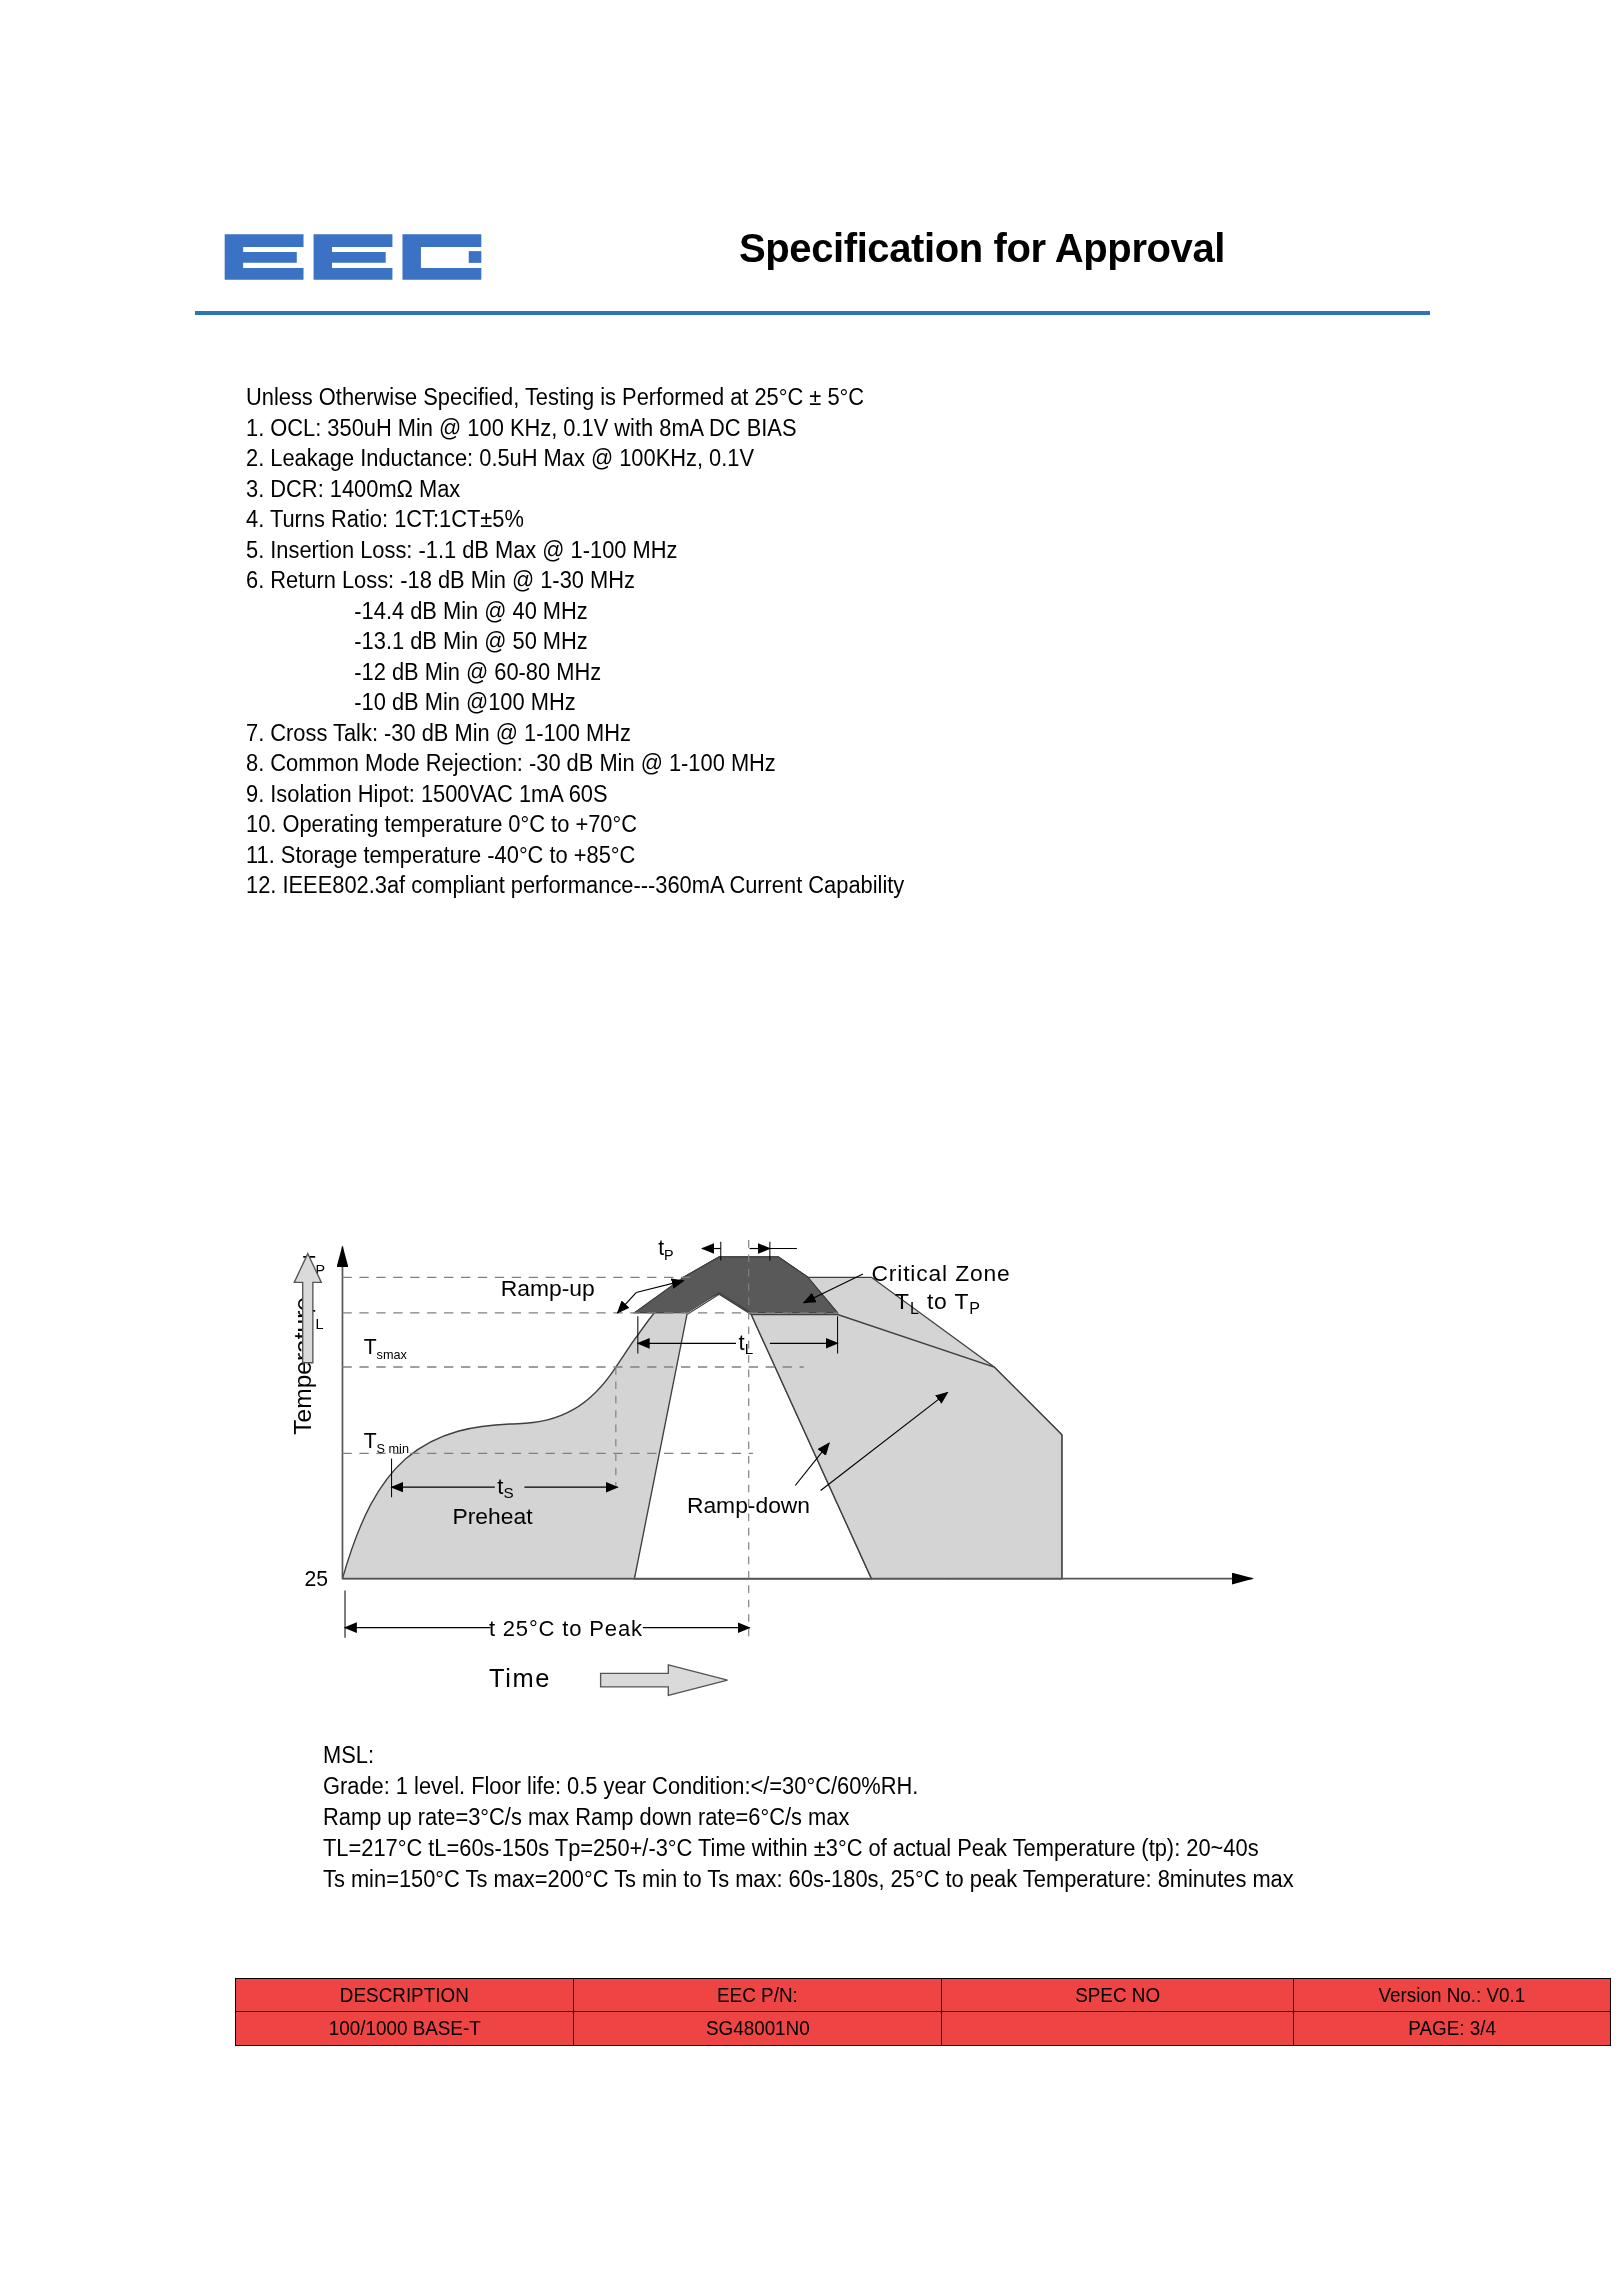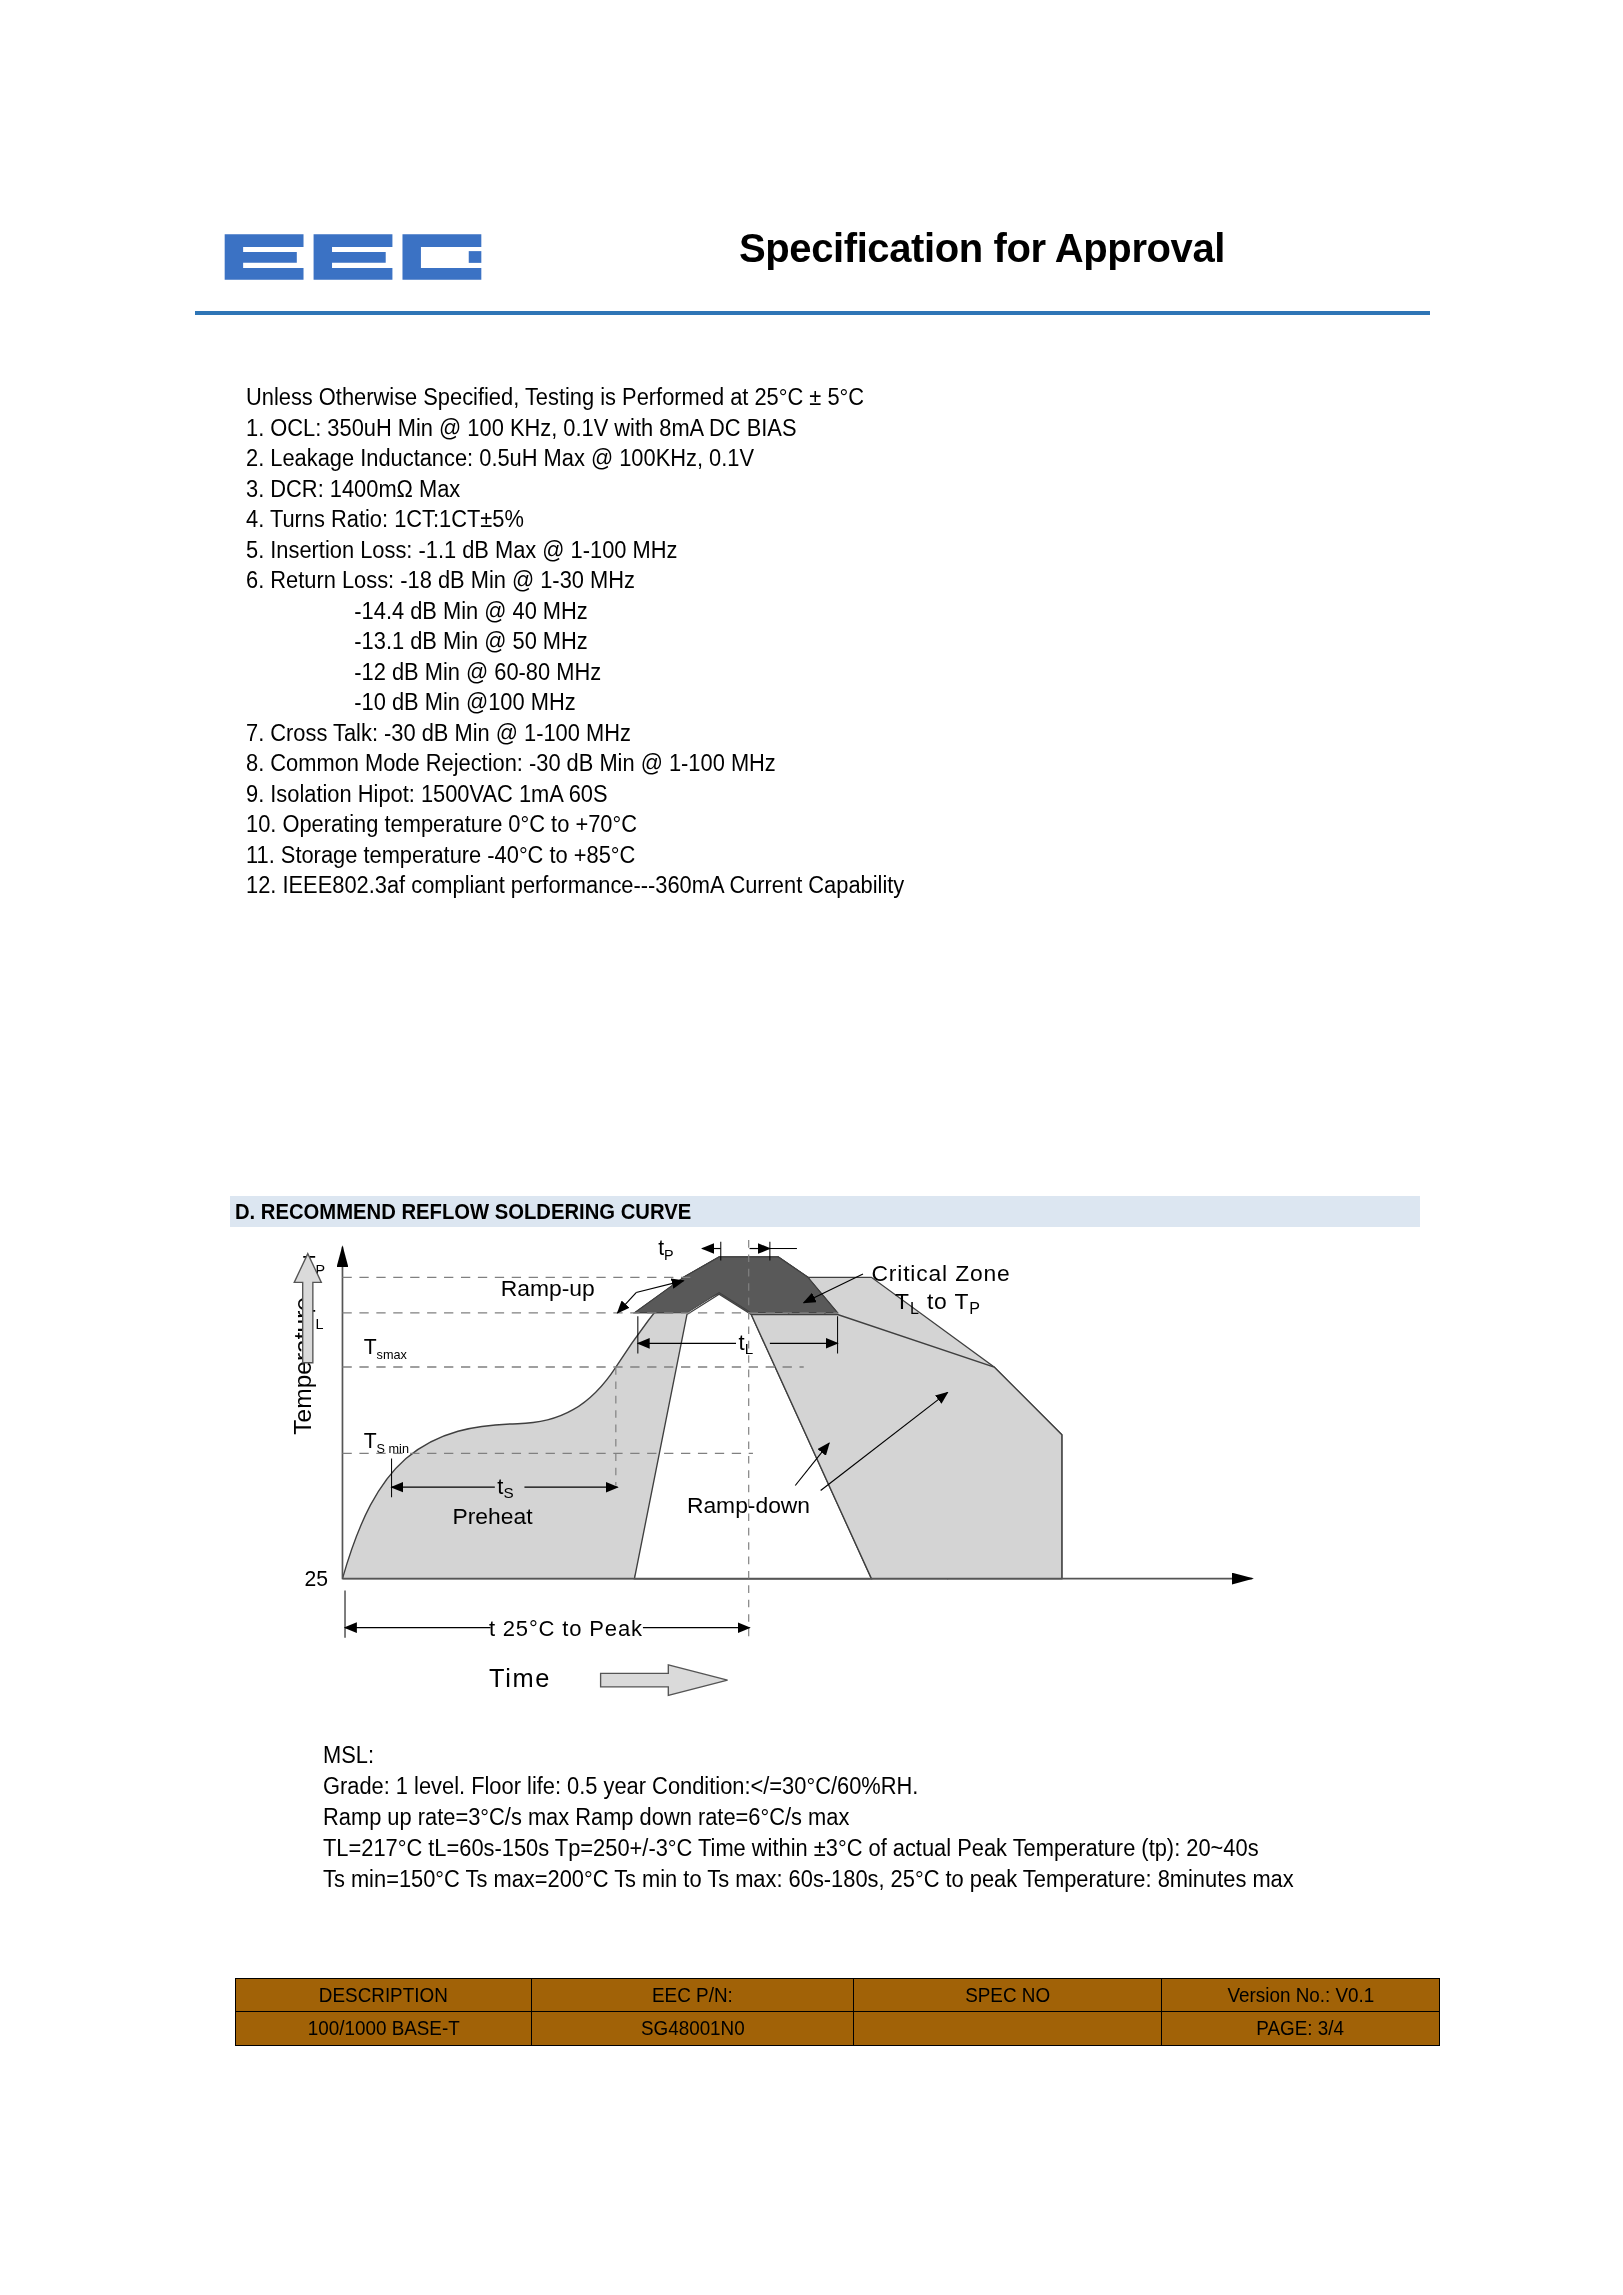--- a/index.html
+++ b/index.html
@@ -47,22 +47,22 @@
   
   .msl{position:absolute; left:323px; top:1740px; width:1075px;}
   .msl .line{font-size:23px; line-height:31px; white-space:normal;}
 
   
   .diagram{position:absolute; left:279px; top:1240px; width:1151px; height:491px;}
 
   
   table.footer{
     position:absolute; left:235px; top:1978px;
-    width:1205px; border-collapse:collapse;
-    background:#a16207;
+    width:1376px; border-collapse:collapse;
+    background:#ef4444;
   }
   table.footer td{
     border:1.7px solid #000;
     text-align:center;
     font-size:20.3px;
     height:29px;
     padding:1.7px 0;
     transform-origin:center;
   }
   table.footer td span{display:inline-block; transform:scaleX(0.93);}
@@ -103,23 +103,20 @@
         <div class="line indent">-10 dB Min @100 MHz</div>
         <div class="line">7. Cross Talk: -30 dB Min @ 1-100 MHz</div>
         <div class="line">8. Common Mode Rejection: -30 dB Min @ 1-100 MHz</div>
         <div class="line">9. Isolation Hipot: 1500VAC 1mA 60S</div>
         <div class="line">10. Operating temperature 0°C to +70°C</div>
         <div class="line">11. Storage temperature -40°C to +85°C</div>
         <div class="line">12. IEEE802.3af compliant performance---360mA Current Capability</div>
       </div>
   </div>
 
-  <div class="sec-bar" style="top:1196px;">
-    <span>D. RECOMMEND REFLOW SOLDERING CURVE</span>
-  </div>
 
   <svg class="diagram" viewBox="0 0 1360 580">
     <defs>
       <marker id="ah" markerWidth="11" markerHeight="9" refX="10" refY="4.5" orient="auto">
         <path d="M0,0 L11,4.5 L0,9 Z" fill="#000"></path>
       </marker>
       <marker id="ahs" markerWidth="11" markerHeight="9" refX="1" refY="4.5" orient="auto">
         <path d="M11,0 L0,4.5 L11,9 Z" fill="#000"></path>
       </marker>
       <marker id="ahthin" markerWidth="13" markerHeight="7" refX="12" refY="3.5" orient="auto">

